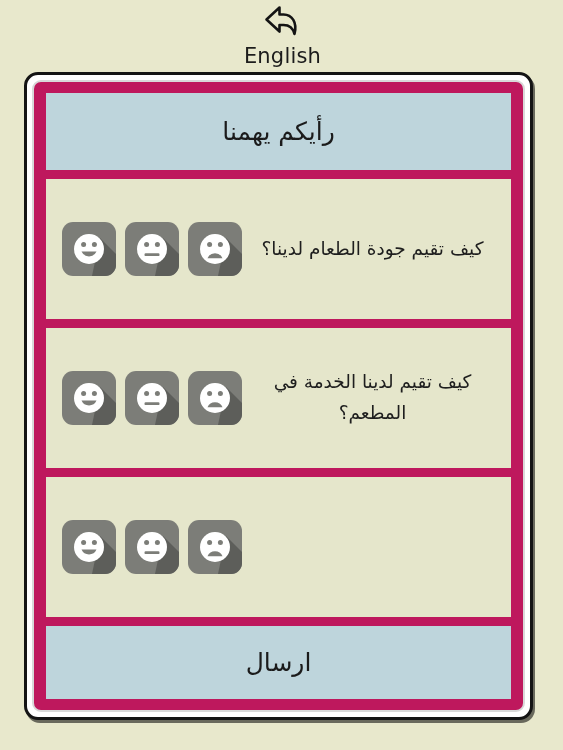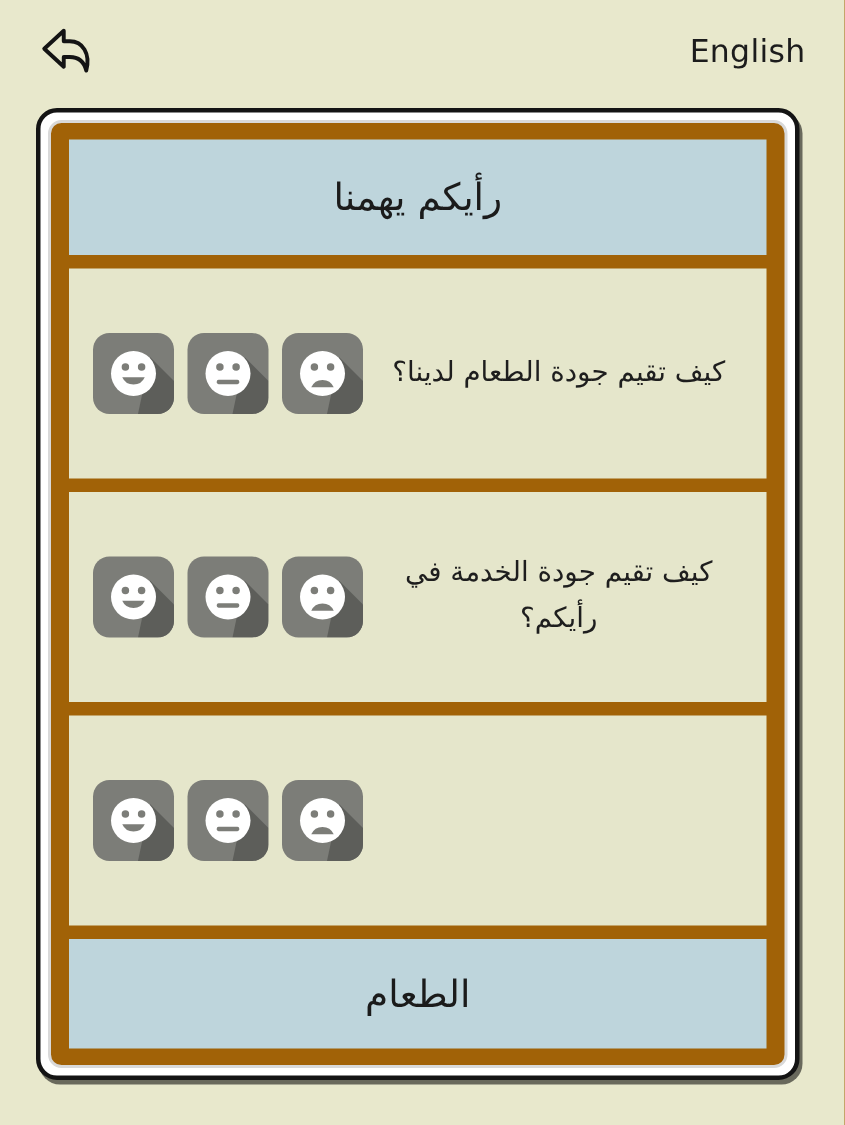--- a/index.html
+++ b/index.html
@@ -21,20 +21,21 @@
     position: absolute;
     left: 0;
     top: 0;
     width: 563px;
     height: 68px;
     display: flex;
     align-items: center;
     justify-content: space-between;
     box-sizing: border-box;
     padding: 0 22px 0 24px;
+    flex-direction: column;
   }
   .back-btn {
     width: 44px;
     height: 42px;
     display: flex;
     align-items: center;
     justify-content: center;
     cursor: pointer;
     background: none;
     border: none;
@@ -65,21 +66,21 @@
     background: #ffffff;
     padding: 5px;
     box-shadow: 2px 3px 0 rgba(0,0,0,0.55);
   }
   .frame-inner {
     width: 100%;
     height: 100%;
     box-sizing: border-box;
     border: 2px solid #d9d9d9;
     border-radius: 9px;
-    background: #a16207;
+    background: #be185d;
     padding: 11px 12px;
     display: flex;
     flex-direction: column;
   }
 
   
   .survey {
     display: flex;
     flex-direction: column;
     gap: 9px;
@@ -228,21 +229,21 @@
                 <circle cx="21.6" cy="22.6" r="2.5" fill="#7c7d78"></circle>
                 <circle cx="32.4" cy="22.6" r="2.5" fill="#7c7d78"></circle>
                 <path d="M19.5 36.2 A8.2 8.2 0 0 1 34.5 36.2 Z" fill="#7c7d78"></path>
               </svg>
             </span>
           </button>
         </div>
       </div>
 
       <div class="question-row">
-        <div class="q-text">كيف تقيم جودة الخدمة في رأيكم؟</div>
+        <div class="q-text">كيف تقيم لدينا الخدمة في المطعم؟</div>
         <div class="faces">
           <button class="face-btn">
             <span>
               <svg viewBox="0 0 54 54" aria-hidden="true">
                 <path d="M38 16 L54 32 L54 54 L30 54 Z" fill="#5d5e5a"></path>
                 <circle cx="27" cy="27" r="15" fill="#ffffff"></circle>
                 <circle cx="21.6" cy="22.6" r="2.5" fill="#7c7d78"></circle>
                 <circle cx="32.4" cy="22.6" r="2.5" fill="#7c7d78"></circle>
                 <path d="M19.5 29.5 A8.2 8.2 0 0 0 34.5 29.5 Z" fill="#7c7d78"></path>
               </svg>
@@ -305,18 +306,18 @@
                 <circle cx="21.6" cy="22.6" r="2.5" fill="#7c7d78"></circle>
                 <circle cx="32.4" cy="22.6" r="2.5" fill="#7c7d78"></circle>
                 <path d="M19.5 36.2 A8.2 8.2 0 0 1 34.5 36.2 Z" fill="#7c7d78"></path>
               </svg>
             </span>
           </button>
         </div>
       </div>
 
       <button class="panel-submit">
-        <span>الطعام</span>
+        <span>ارسال</span>
       </button>
 
     </div>
   </div>
 </div>
 
 </body></html>

